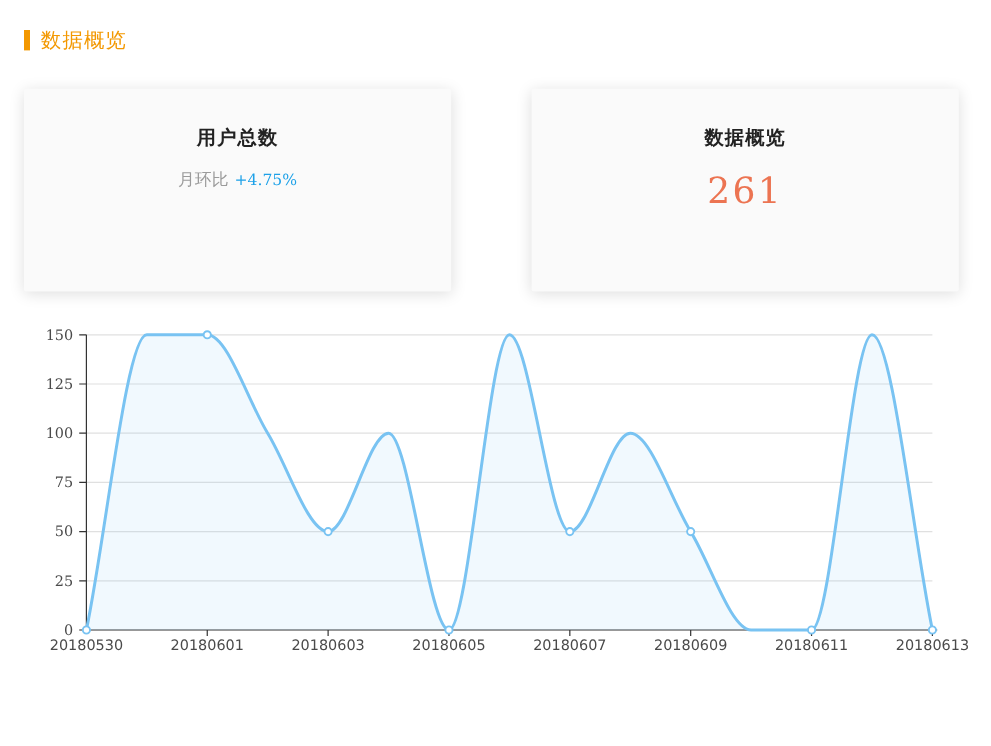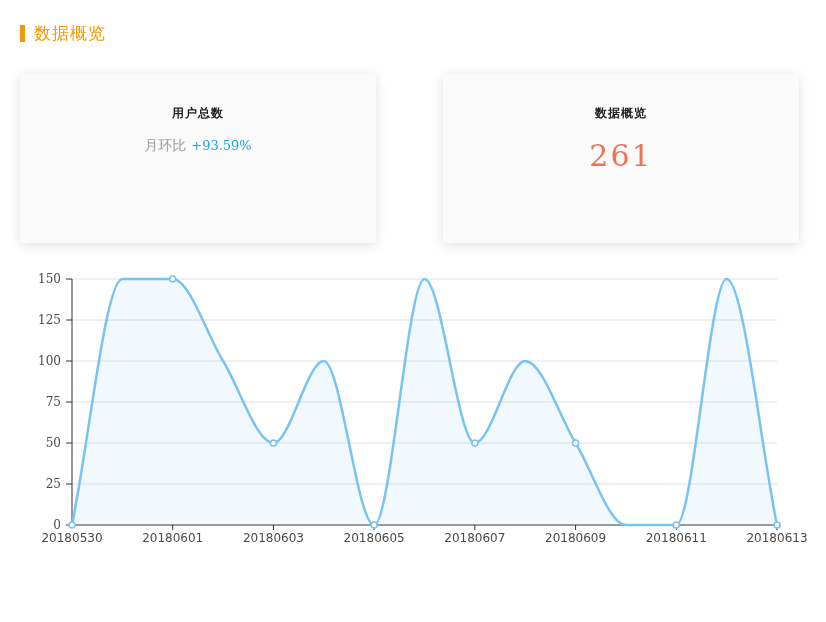--- a/index.html
+++ b/index.html
@@ -10,21 +10,21 @@
   }
   .section-header { display:flex; align-items:center; margin:24px 0 0 20px; height:18px; }
   .accent-bar { width:5px; height:17px; background:var(--accent); margin-right:9px; }
   .section-title { color:var(--accent); font-size:17px; font-weight:normal; letter-spacing:1px; }
 
   .cards { display:flex; justify-content:space-between; margin:32px 27px 0 20px; }
   .card {
     width:356px; height:169px; background:#fafafa; border-radius:2px;
     box-shadow:0 2px 12px rgba(0,0,0,0.13); text-align:center;
   }
-  .card-title { padding-top:31px; font-size:12px; font-weight:bold; color:#222222; letter-spacing:1px; }
+  .card-title { padding-top:31px; font-size:16px; font-weight:bold; color:#222222; letter-spacing:1px; }
   .card-value {
     margin-top:16px; font-size:30px; color:var(--coral);
     font-family:"DejaVu Serif","Liberation Serif",serif; letter-spacing:2px;
   }
   .card-sub { margin-top:15px; font-size:14px; color:var(--gray); }
   .sub-delta {
     color:var(--blue); font-size:13px; margin-left:5px;
     font-family:"DejaVu Serif","Liberation Serif",serif;
   }
 
@@ -41,21 +41,21 @@
 
   <div class="section-header">
     <span class="accent-bar"></span>
     <span class="section-title">数据概览</span>
   </div>
 
   <div class="cards">
     <div class="card">
       <div class="card-title">用户总数</div>
       <div class="card-sub">
-        <span class="sub-label">月环比</span><span class="sub-delta">+93.59%</span>
+        <span class="sub-label">月环比</span><span class="sub-delta">+4.75%</span>
       </div>
     </div>
     <div class="card">
       <div class="card-title">数据概览</div>
       <div class="card-value">261</div>
     </div>
   </div>
 
 
   <div class="chart-wrap">

